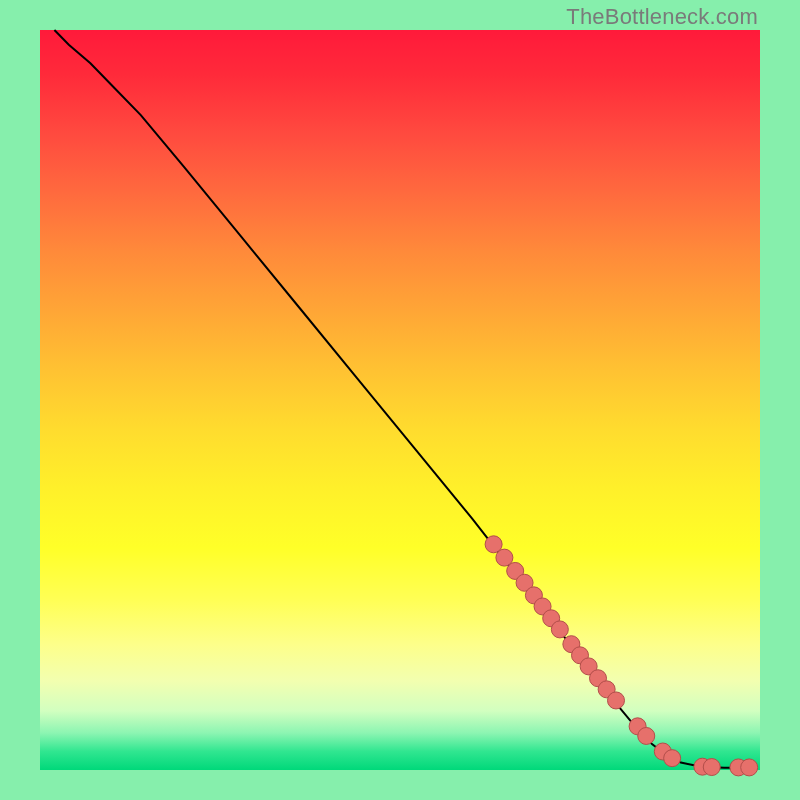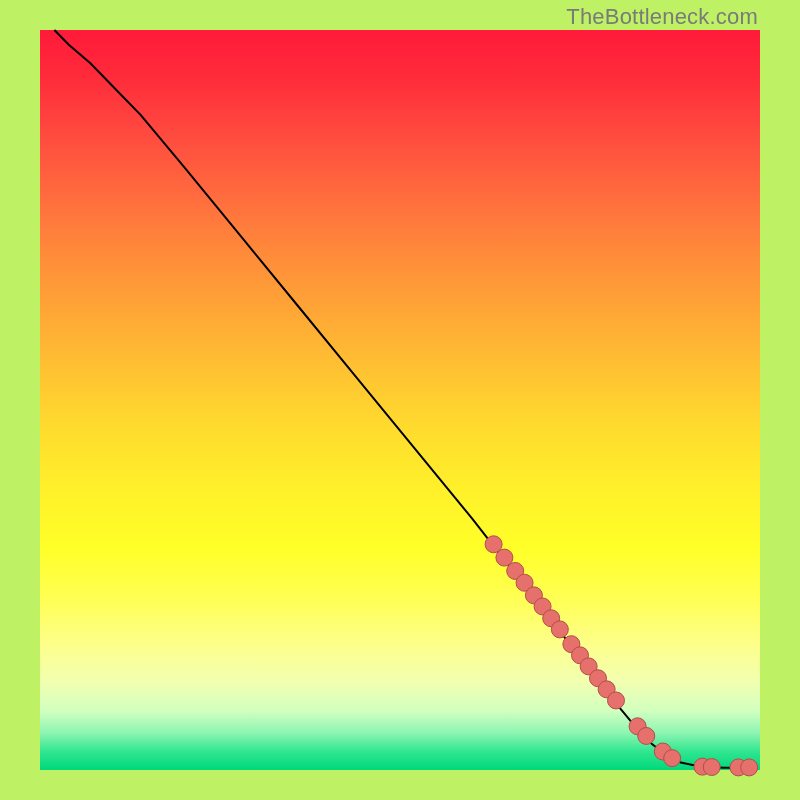--- a/index.html
+++ b/index.html
@@ -8,21 +8,21 @@
     width: 800px;
     height: 800px;
     background: #000;
     overflow: hidden;
     font-family: Arial, Helvetica, sans-serif;
   }
   .frame {
     position: relative;
     width: 800px;
     height: 800px;
-    background: #bef264;
+    background: #86efac;
   }
   .plot {
     position: absolute;
     left: 40px;
     top: 30px;
     width: 720px;
     height: 740px;
     
     background: linear-gradient(to bottom,
       #ff1a3a 0%,

